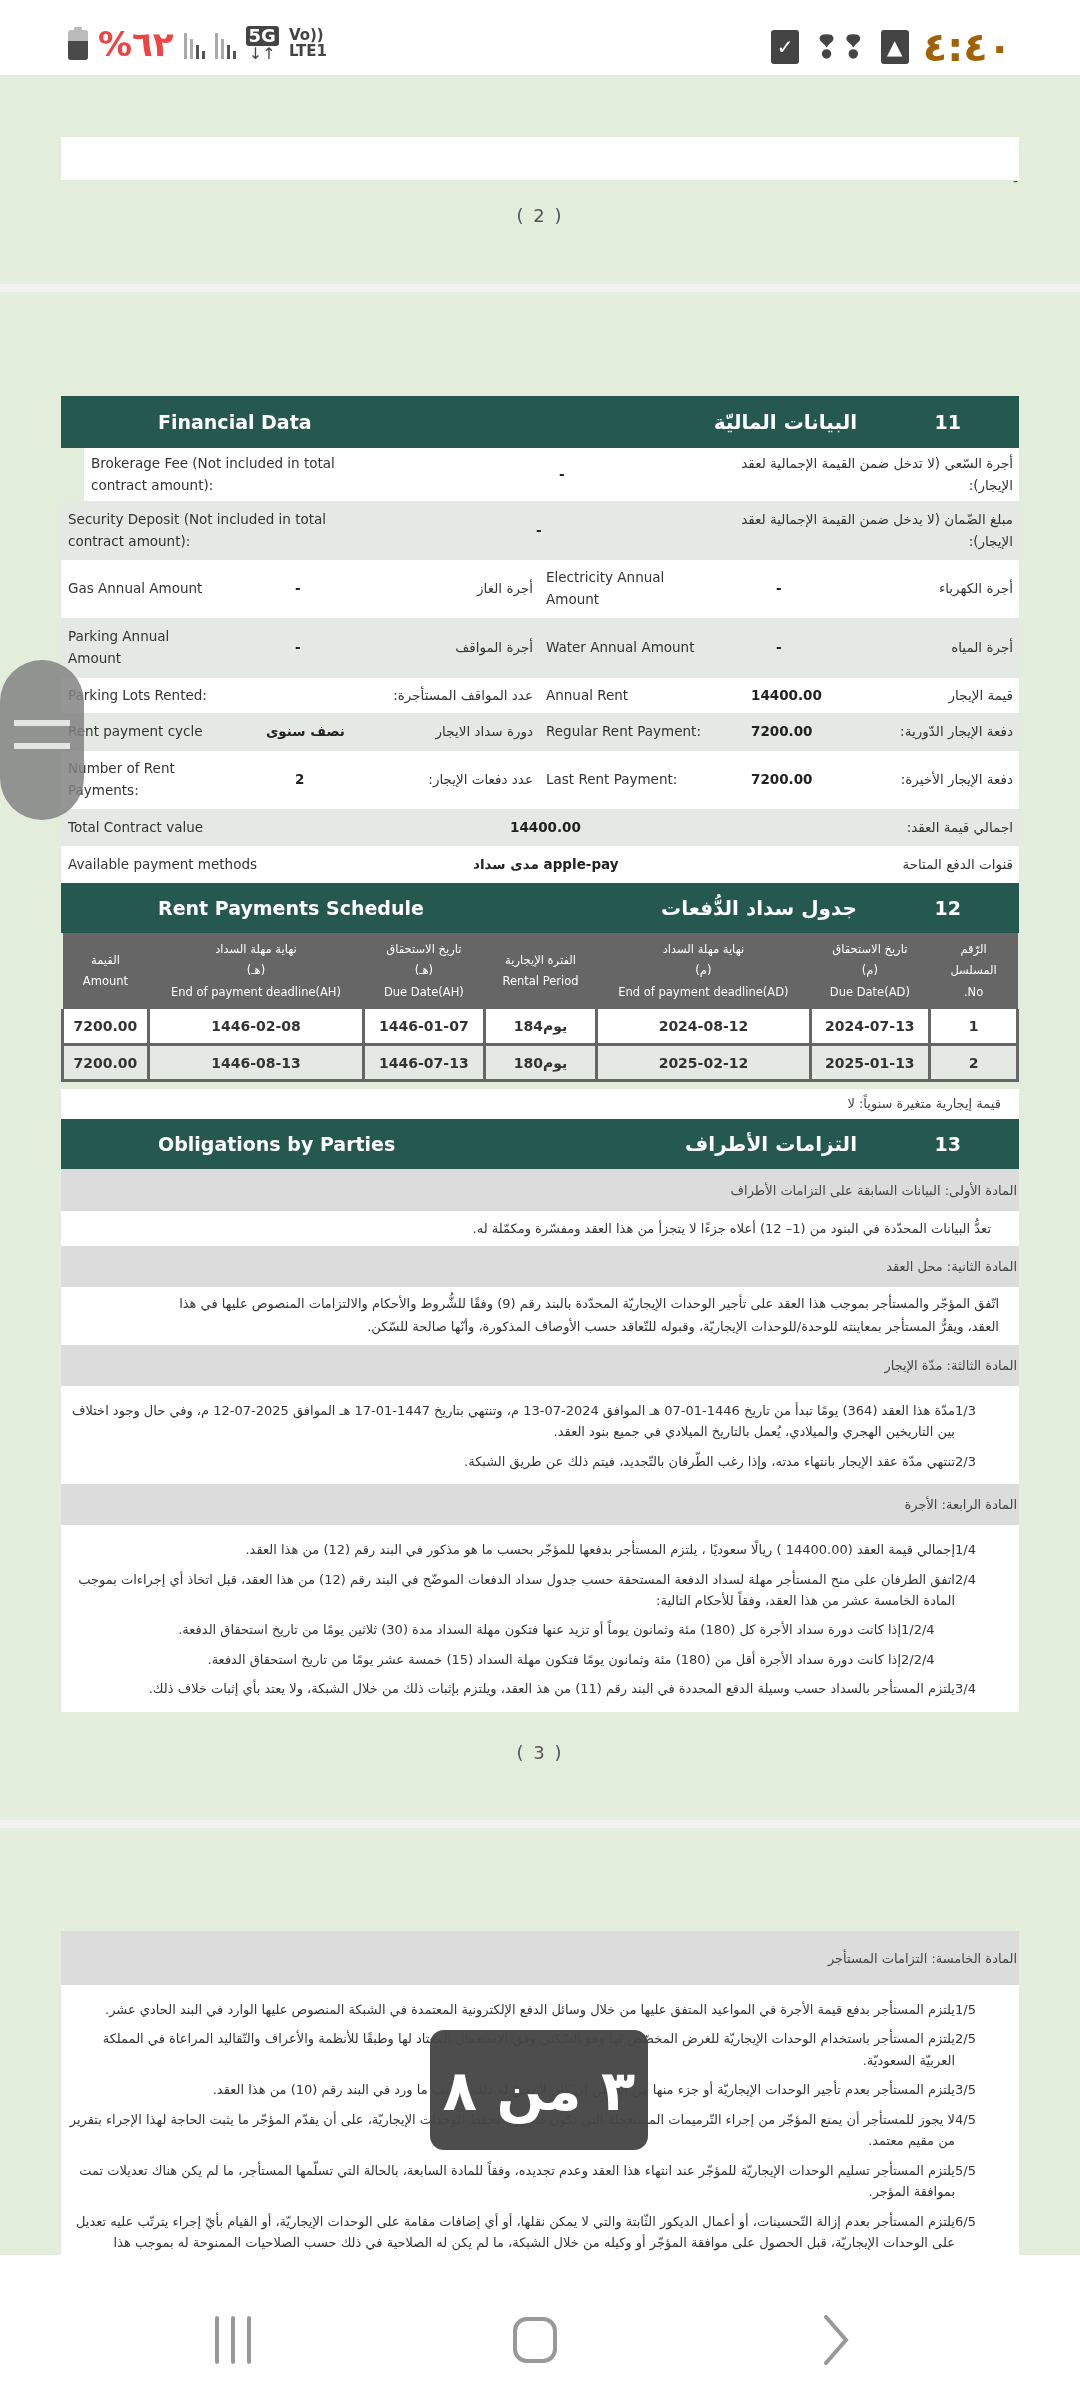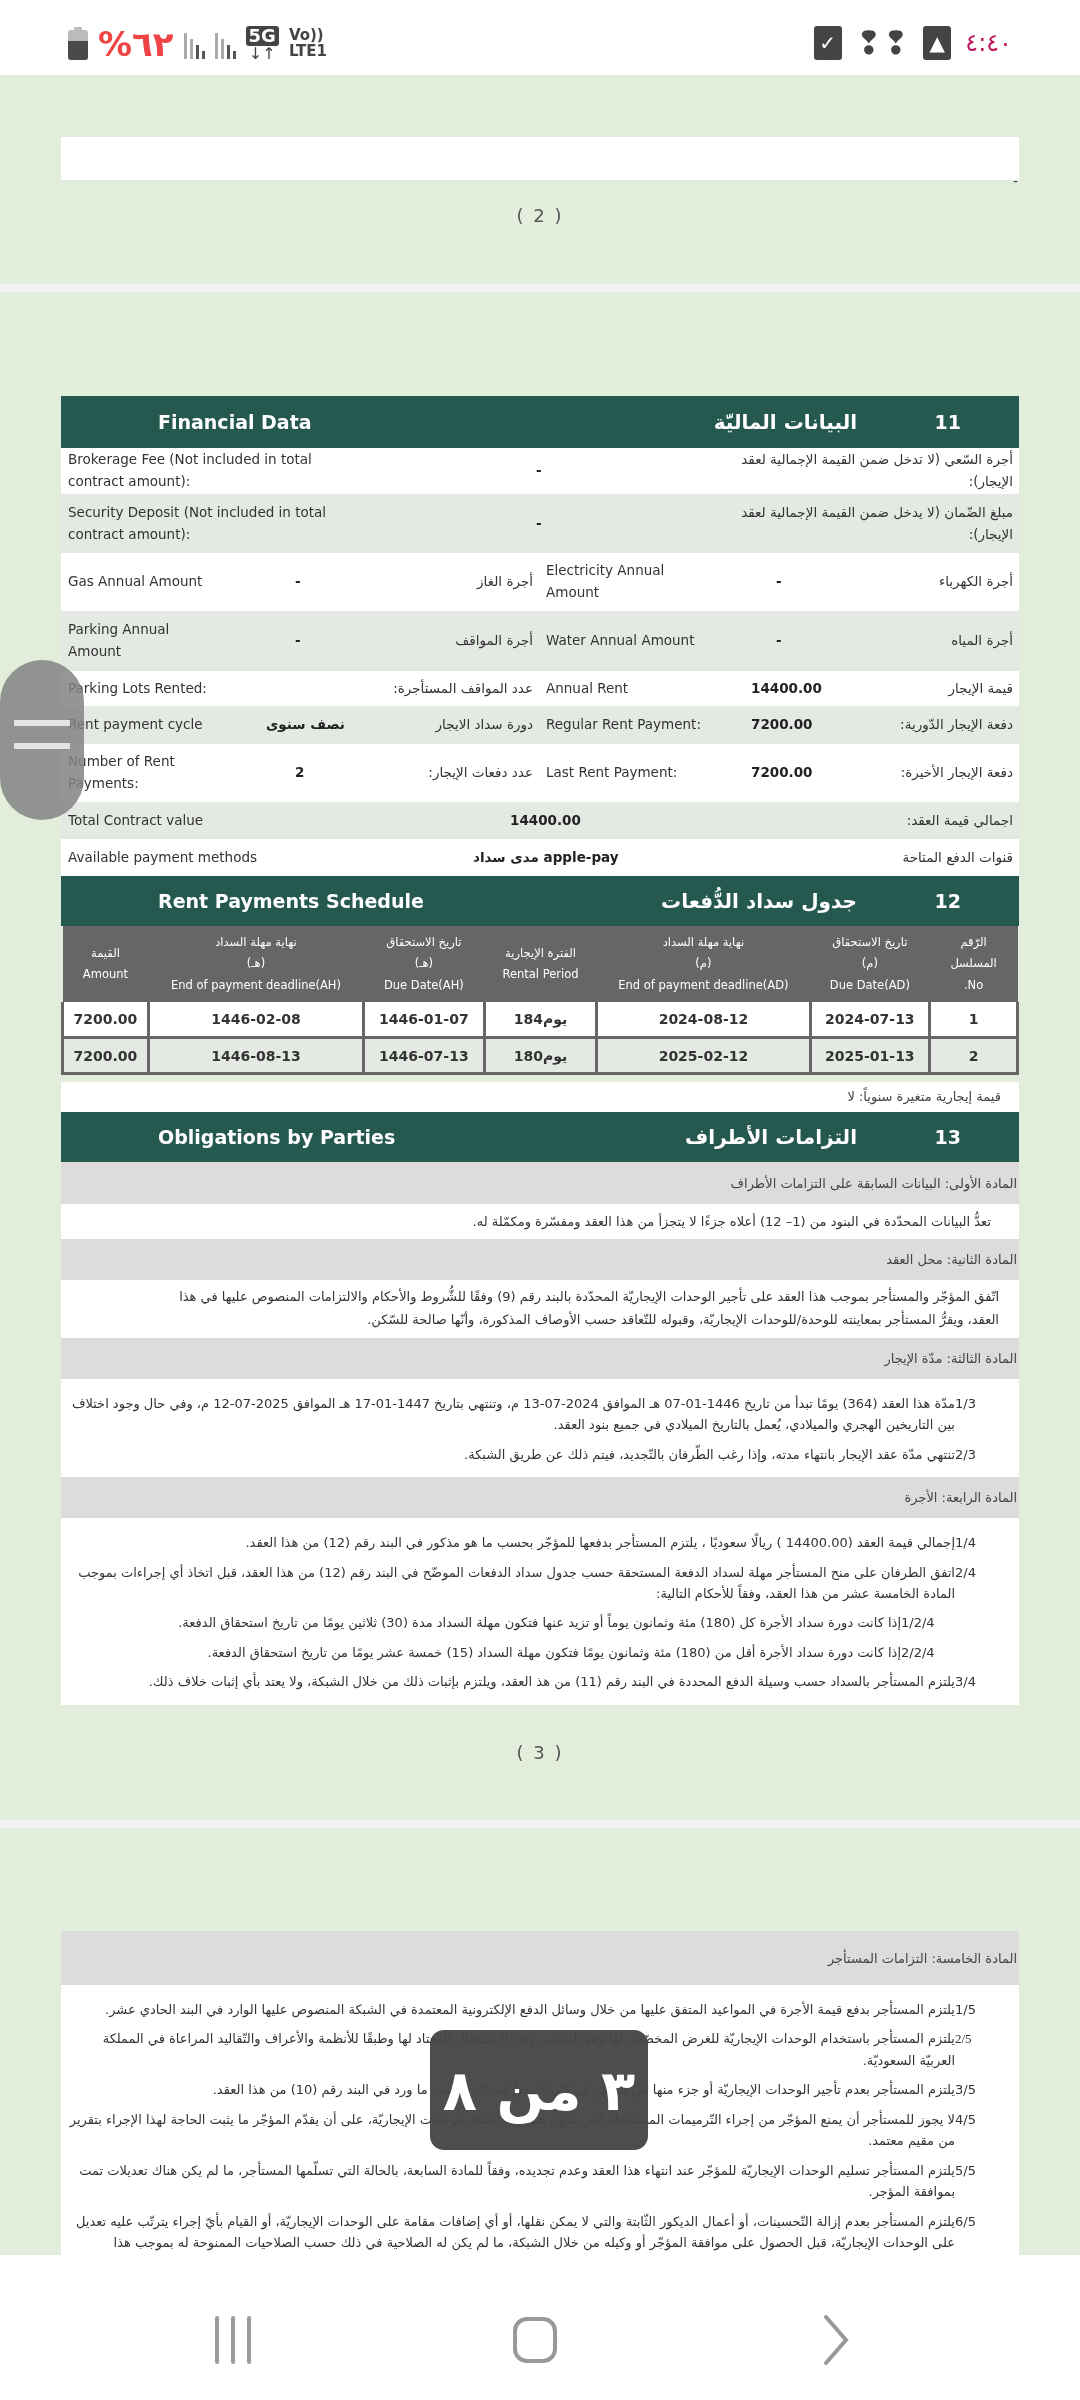--- a/index.html
+++ b/index.html
@@ -14,21 +14,21 @@
   .signal { display: flex; align-items: flex-end; gap: 3px; height: 30px; }
   .signal span { width: 3px; background: #aaa; display: block; }
   .signal span.on { background: #555; }
   .net5g { display: flex; flex-direction: column; align-items: center; line-height: 1; }
   .net5g .box { background: #444; color: #fff; font-size: 18px; font-weight: bold; padding: 1px 3px; border-radius: 3px; }
   .net5g .arr { font-size: 16px; color: #444; }
   .volte { display: flex; flex-direction: column; font-size: 15px; font-weight: bold; color: #444; line-height: 1.05; }
   .sb-right { position: absolute; right: 68px; top: 24px; display: flex; align-items: center; gap: 14px; }
   .sb-icon { width: 28px; height: 34px; background: #444; border-radius: 3px; color: #fff; font-size: 20px; display: flex; align-items: center; justify-content: center; }
   .feet { font-size: 32px; color: #444; }
-  .clock { font-size: 24px; font-weight: normal; color: #be185d; }
+  .clock { font-size: 40px; font-weight: bold; color: #a16207; }
 
   .page-frame { position: absolute; left: 0; width: 1080px; background: #e2eedb; }
   .sep { position: absolute; left: 0; width: 1080px; height: 8px; background: #f2f2f2; }
   .doc { position: absolute; left: 61px; width: 958px; }
   .white-block { background: #fff; }
   .page-num { position: absolute; width: 1080px; text-align: center; font-size: 18px; color: #555; letter-spacing: 2px; }
   .dash-top { position: absolute; right: 62px; top: 98px; font-size: 14px; color: #444; }
 
   .section-head { height: 52px; background: #25584f; color: #fff; display: flex; align-items: center; position: relative; font-weight: bold; }
   .section-head .en { position: absolute; left: 97px; font-size: 19px; }
@@ -119,21 +119,21 @@
 
 <div class="page-frame" style="top:292px; height:1520px;">
 
   <div class="doc" style="top:104px;">
     <div class="section-head">
       <span class="en">Financial Data</span>
       <span class="ar">البيانات الماليّة</span>
       <span class="num">11</span>
     </div>
 
-    <div class="fin-row white" style="height:46px;">
+    <div class="fin-row white" style="height:53px;margin-left:23px;">
       <span class="c" style="left:7px; width:300px;">Brokerage Fee (Not included in total contract amount):</span>
       <span class="c b" style="left:475px;">-</span>
       <span class="c ar-txt" style="right:6px; width:290px;">أجرة السّعي (لا تدخل ضمن القيمة الإجمالية لعقد الإيجار):</span>
     </div>
     <div class="fin-row alt" style="height:59px;">
       <span class="c" style="left:7px; width:300px;">Security Deposit (Not included in total contract amount):</span>
       <span class="c b" style="left:475px;">-</span>
       <span class="c ar-txt" style="right:6px; width:290px;">مبلغ الضّمان (لا يدخل ضمن القيمة الإجمالية لعقد الإيجار):</span>
     </div>
     <div class="fin-row white" style="height:58px;">
@@ -328,21 +328,21 @@
   <div class="doc" style="top:103px;">
     <div class="art-head" style="height:54px;">
         <span>المادة الخامسة: التزامات المستأجر</span>
       </div>
     <div class="art-body" style="padding:14px 20px 4px 6px;" id="art5">
         <div class="clause" style="margin-bottom: 8px;">
           <span class="cn" style="width: 44px;">1/5</span>
           <span class="ct">يلتزم المستأجر بدفع قيمة الأجرة في المواعيد المتفق عليها من خلال وسائل الدفع الإلكترونية المعتمدة في الشبكة المنصوص عليها الوارد في البند الحادي عشر.</span>
         </div>
         <div class="clause" style="margin-bottom: 8px;">
-          <span class="cn" style="width: 44px; font-family: Liberation Serif, serif;">2/5</span>
+          <span class="cn" style="width: 44px;">2/5</span>
           <span class="ct">يلتزم المستأجر باستخدام الوحدات الإيجاريّة للغرض المخصّص لها وهو السّكني وفق الاستعمال المعتاد لها وطبقًا للأنظمة والأعراف والتّقاليد المراعاة في المملكة العربيّة السعوديّة.</span>
         </div>
         <div class="clause" style="margin-bottom: 8px;">
           <span class="cn" style="width: 44px;">3/5</span>
           <span class="ct">يلتزم المستأجر بعدم تأجير الوحدات الإيجاريّة أو جزء منها من الباطن إن كان لا يحقُّ له ذلك بحسب ما ورد في البند رقم (10) من هذا العقد.</span>
         </div>
         <div class="clause" style="margin-bottom: 8px;">
           <span class="cn" style="width: 44px;">4/5</span>
           <span class="ct">لا يجوز للمستأجر أن يمنع المؤجّر من إجراء التّرميمات المستعجلة التي تكون ضرورية لحفظ الوحدات الإيجاريّة، على أن يقدّم المؤجّر ما يثبت الحاجة لهذا الإجراء بتقرير من مقيم معتمد.</span>
         </div>

